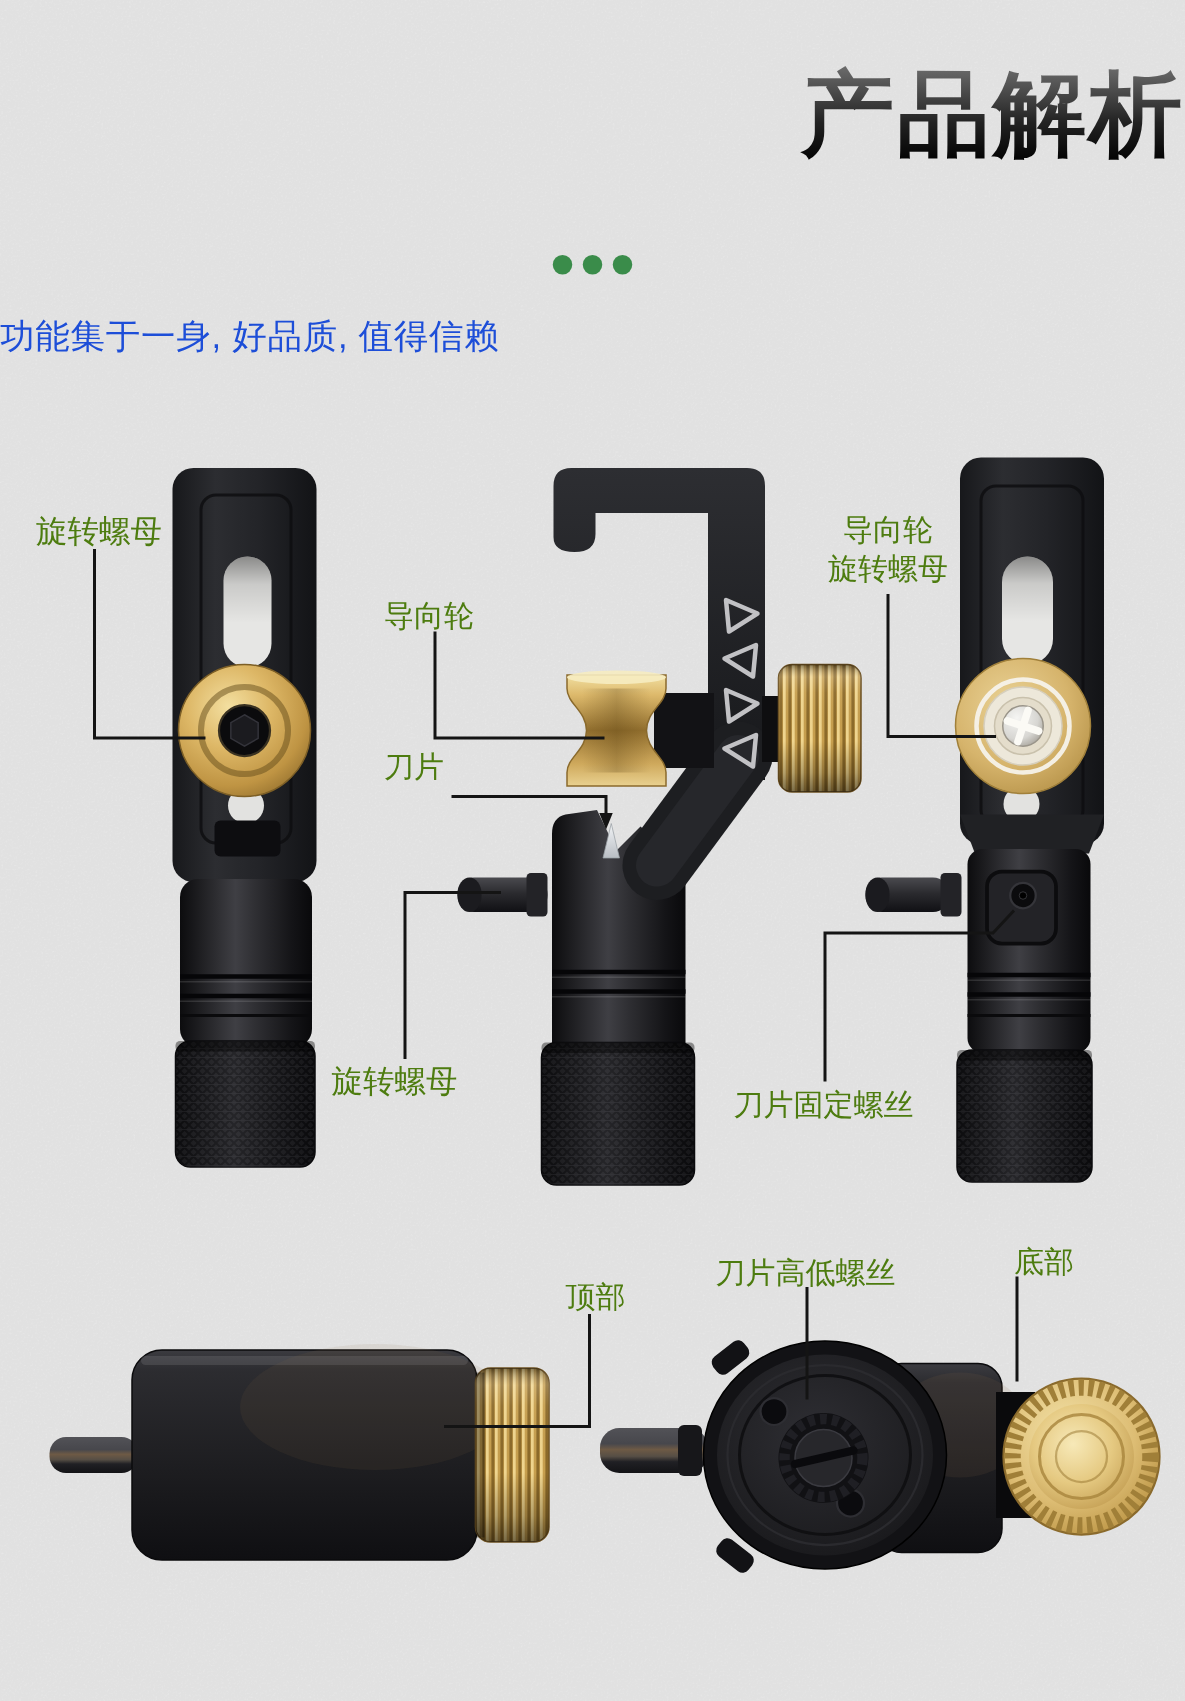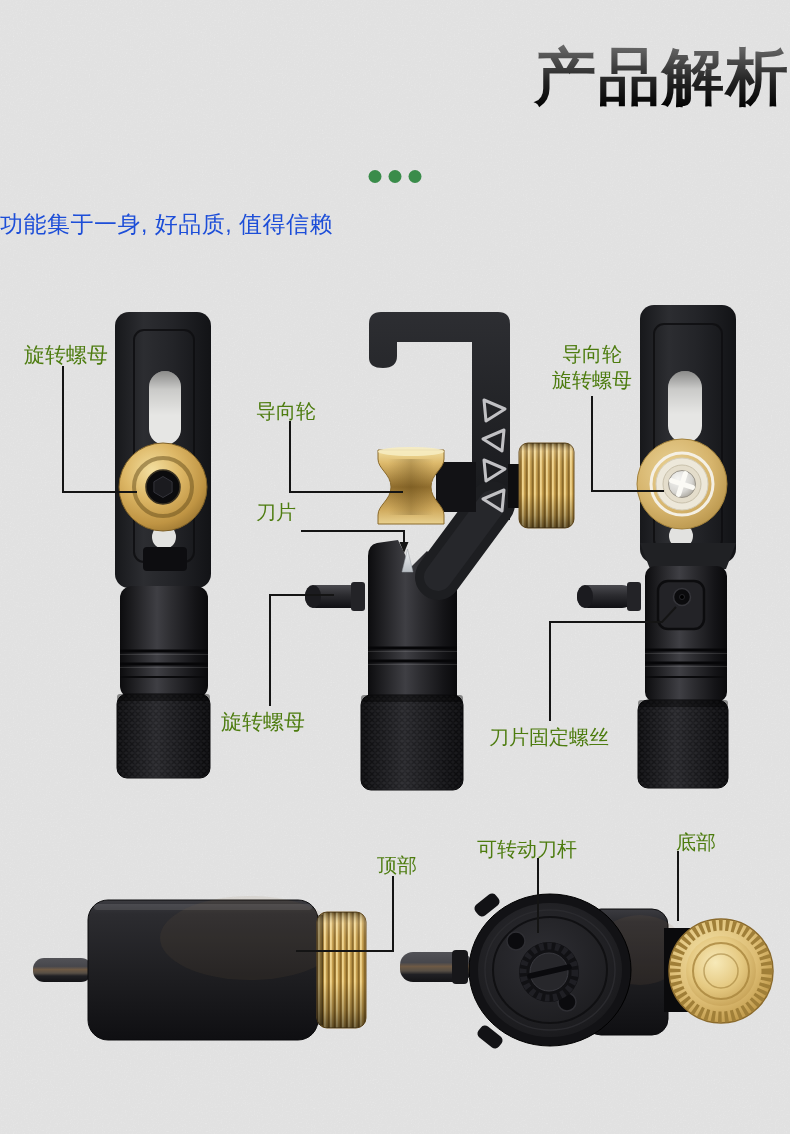--- a/index.html
+++ b/index.html
@@ -50,21 +50,21 @@
   <div class="lbl lbl-big" style="left:24px;top:341px">旋转螺母</div>
   <div class="lbl" style="left:256px;top:398px">导向轮</div>
   <div class="lbl" style="left:256px;top:499px">刀片</div>
   <div class="lbl lbl-2line" style="left:546px;top:341px">
     <span style="display:block">导向轮</span>
     <span style="display:block">旋转螺母</span>
   </div>
   <div class="lbl lbl-big" style="left:221px;top:708px">旋转螺母</div>
   <div class="lbl" style="left:489px;top:724px">刀片固定螺丝</div>
   <div class="lbl" style="left:377px;top:852px">顶部</div>
-  <div class="lbl" style="left:477px;top:836px">可转动刀杆</div>
+  <div class="lbl" style="left:477px;top:836px">刀片高低螺丝</div>
   <div class="lbl" style="left:676px;top:829px">底部</div>
 
   <svg class="scene" width="790" height="1134" viewBox="0 0 790 1134">
     <defs>
       <filter id="grain" x="0" y="0" width="100%" height="100%">
         <feTurbulence type="fractalNoise" baseFrequency="0.75" numOctaves="2" stitchTiles="stitch"></feTurbulence>
         <feColorMatrix type="matrix" values="0 0 0 0 0.25  0 0 0 0 0.25  0 0 0 0 0.25  0.7 0.7 0.7 0 0"></feColorMatrix>
       </filter>
       <pattern id="knurl" width="6" height="6" patternUnits="userSpaceOnUse">
         <rect width="6" height="6" fill="#232326"></rect>

